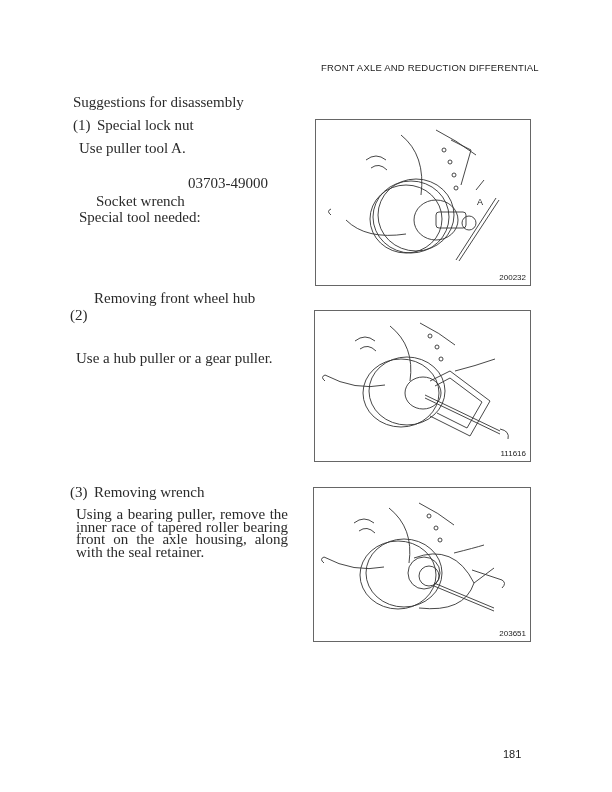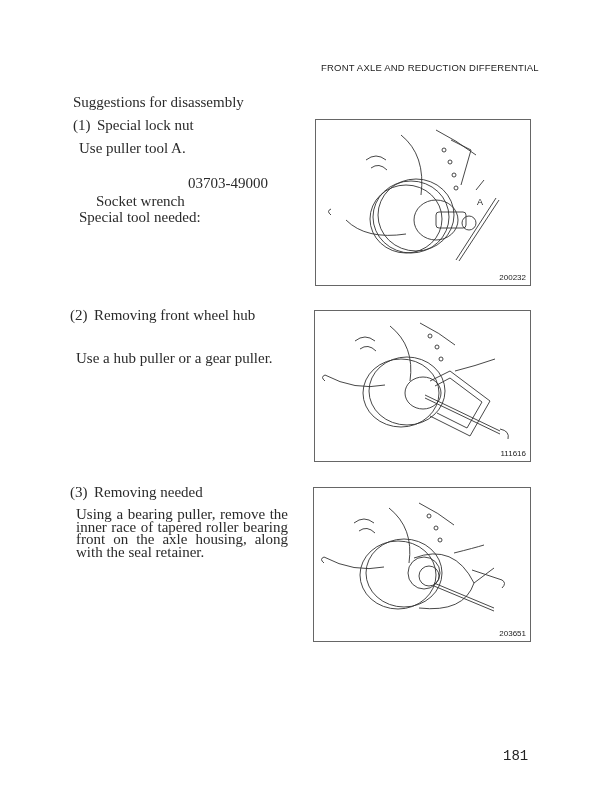--- a/index.html
+++ b/index.html
@@ -21,21 +21,21 @@
   .figure svg { position: absolute; left: 0; top: 0; }
   .fig-num {
     position: absolute; right: 4px; bottom: 3px;
     font-family: "Liberation Sans", sans-serif; font-size: 8px; color: #222;
   }
   .fig-label {
     position: absolute; font-family: "Liberation Sans", sans-serif; font-size: 9px; color: #222;
   }
   .page-num {
     position: absolute; left: 503px; top: 748px;
-    font-family: Liberation Mono, monospace; font-size: 14px; color: #222;
+    font-family: Liberation Sans, sans-serif; font-size: 11px; color: #222;
   }
 </style>
 </head>
 <body>
 
 <div class="header">FRONT AXLE AND REDUCTION DIFFERENTIAL</div>
 
 <div class="t serif" style="left:73px; top:94px;">Suggestions for disassembly</div>
 
 <div class="t serif" style="left:73px; top:117px;">(1)</div>
@@ -67,21 +67,21 @@
       <path d="M30 100 q20 20 60 14"></path>
       <path d="M15 95 q-5 -4 0 -6"></path>
       <path d="M160 70 l8 -10"></path>
     </g>
   </svg>
   <div class="fig-label" style="left:161px; top:77px;">A</div>
   <div class="fig-num">200232</div>
 </div>
 
 <div class="t serif" style="left:70px; top:307px;">(2)</div>
-<div class="t serif" style="left:94px; top:307px;">Removing front wheel hub</div>
+<div class="t serif" style="left:94px; top:290px;">Removing front wheel hub</div>
 <div class="t serif" style="left:76px; top:350px;">Use a hub puller or a gear puller.</div>
 
 <div class="figure" style="left:314px; top:310px; width:215px; height:150px;">
   <svg width="215" height="150" viewBox="0 0 215 150">
     <g fill="none" stroke="#333" stroke-width="0.9">
       <path d="M40 30 q10 -8 20 0 M45 38 q8 -6 16 2"></path>
       <path d="M75 15 q25 20 20 55"></path>
       <path d="M105 12 q20 10 35 22"></path>
       <circle cx="115" cy="25" r="2"></circle>
         <circle cx="122" cy="36" r="2"></circle>
@@ -95,21 +95,21 @@
       <line x1="110" y1="84" x2="185" y2="120"></line>
       <line x1="110" y1="87" x2="185" y2="123"></line>
       <path d="M185 118 q10 2 8 10"></path>
       <path d="M10 70 q-5 -4 0 -6 q30 16 60 10"></path>
     </g>
   </svg>
   <div class="fig-num">111616</div>
 </div>
 
 <div class="t serif" style="left:70px; top:484px;">(3)</div>
-<div class="t serif" style="left:94px; top:484px;">Removing needed</div>
+<div class="t serif" style="left:94px; top:484px;">Removing wrench</div>
 <div class="para serif" style="left:76px; top:508px; width:212px;">Using a bearing puller, remove the inner race of tapered roller bearing front on the axle housing, along with the seal retainer.</div>
 
 <div class="figure" style="left:313px; top:487px; width:216px; height:153px;">
   <svg width="216" height="153" viewBox="0 0 216 153">
     <g fill="none" stroke="#333" stroke-width="0.9">
       <path d="M40 35 q10 -8 20 0 M45 43 q8 -6 16 2"></path>
       <path d="M75 20 q25 20 20 55"></path>
       <path d="M105 15 q20 10 35 22"></path>
       <circle cx="115" cy="28" r="2"></circle>
         <circle cx="122" cy="40" r="2"></circle>

